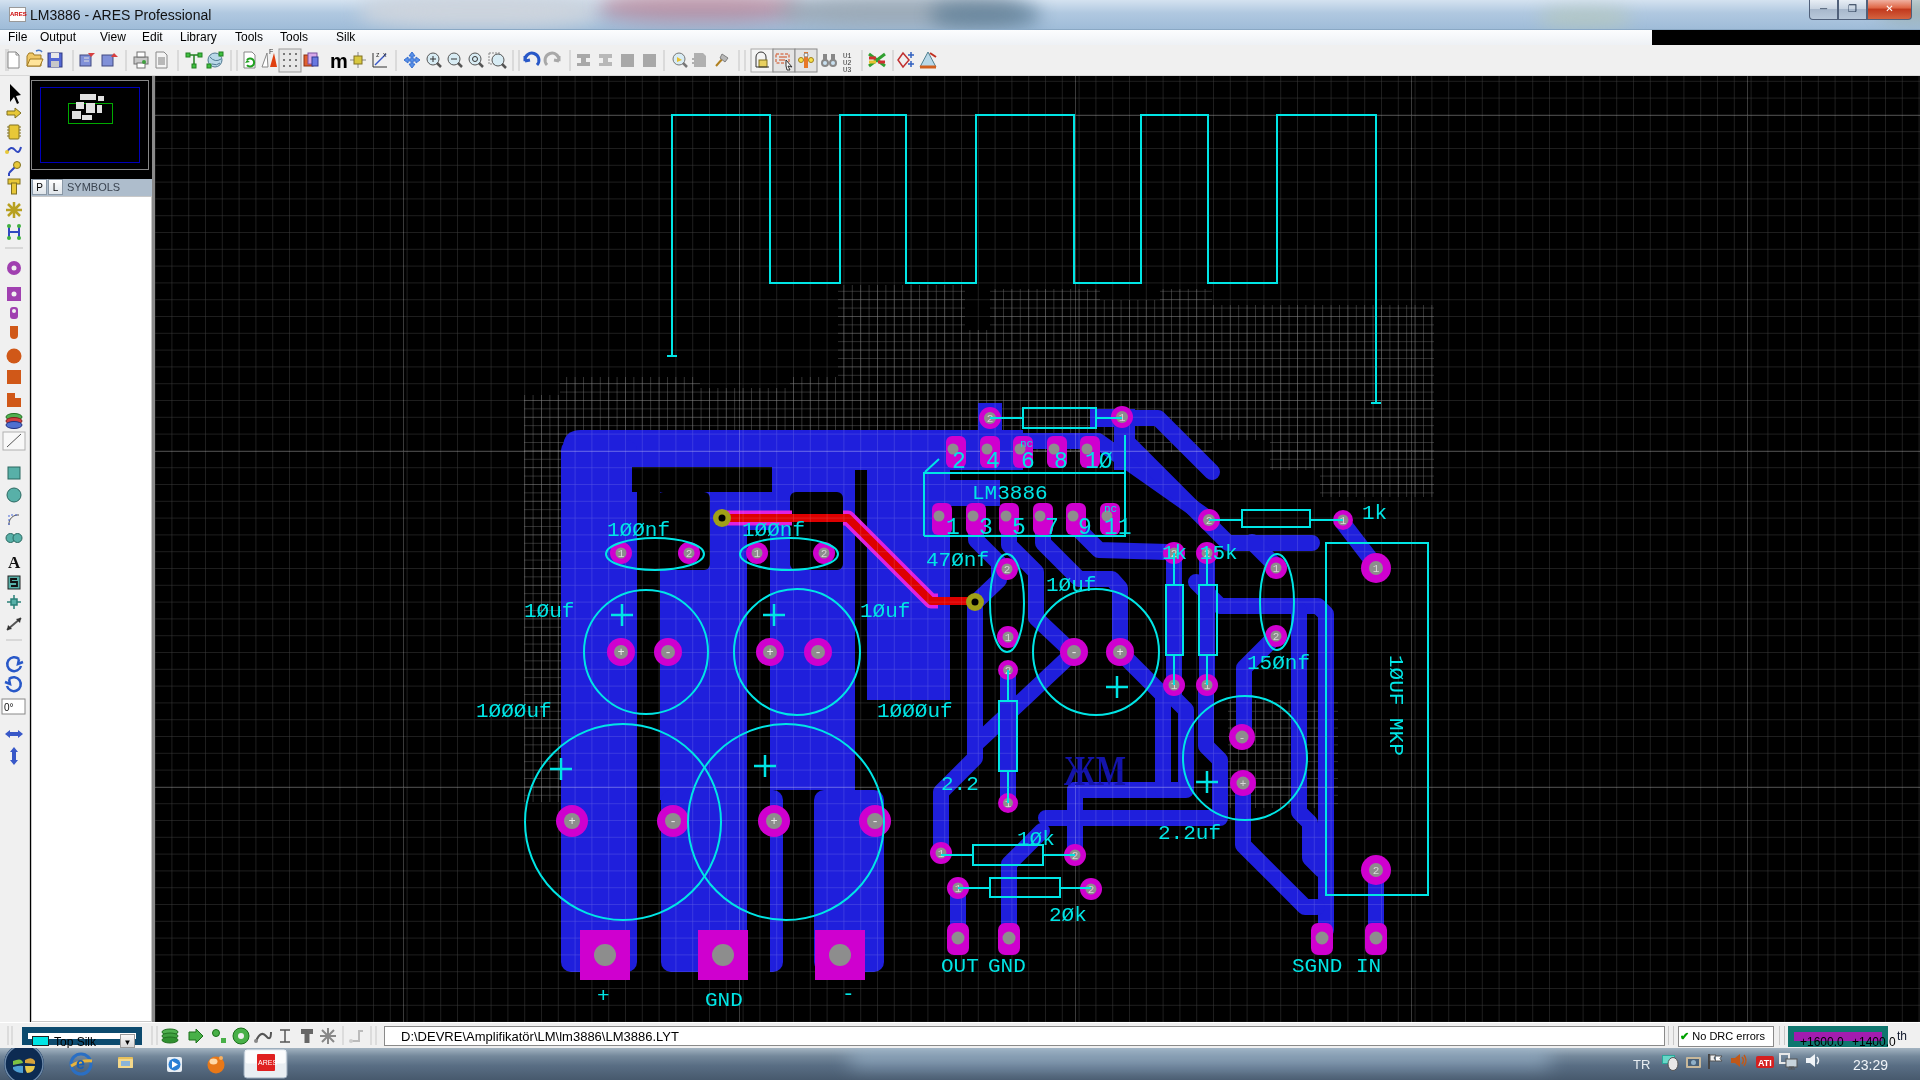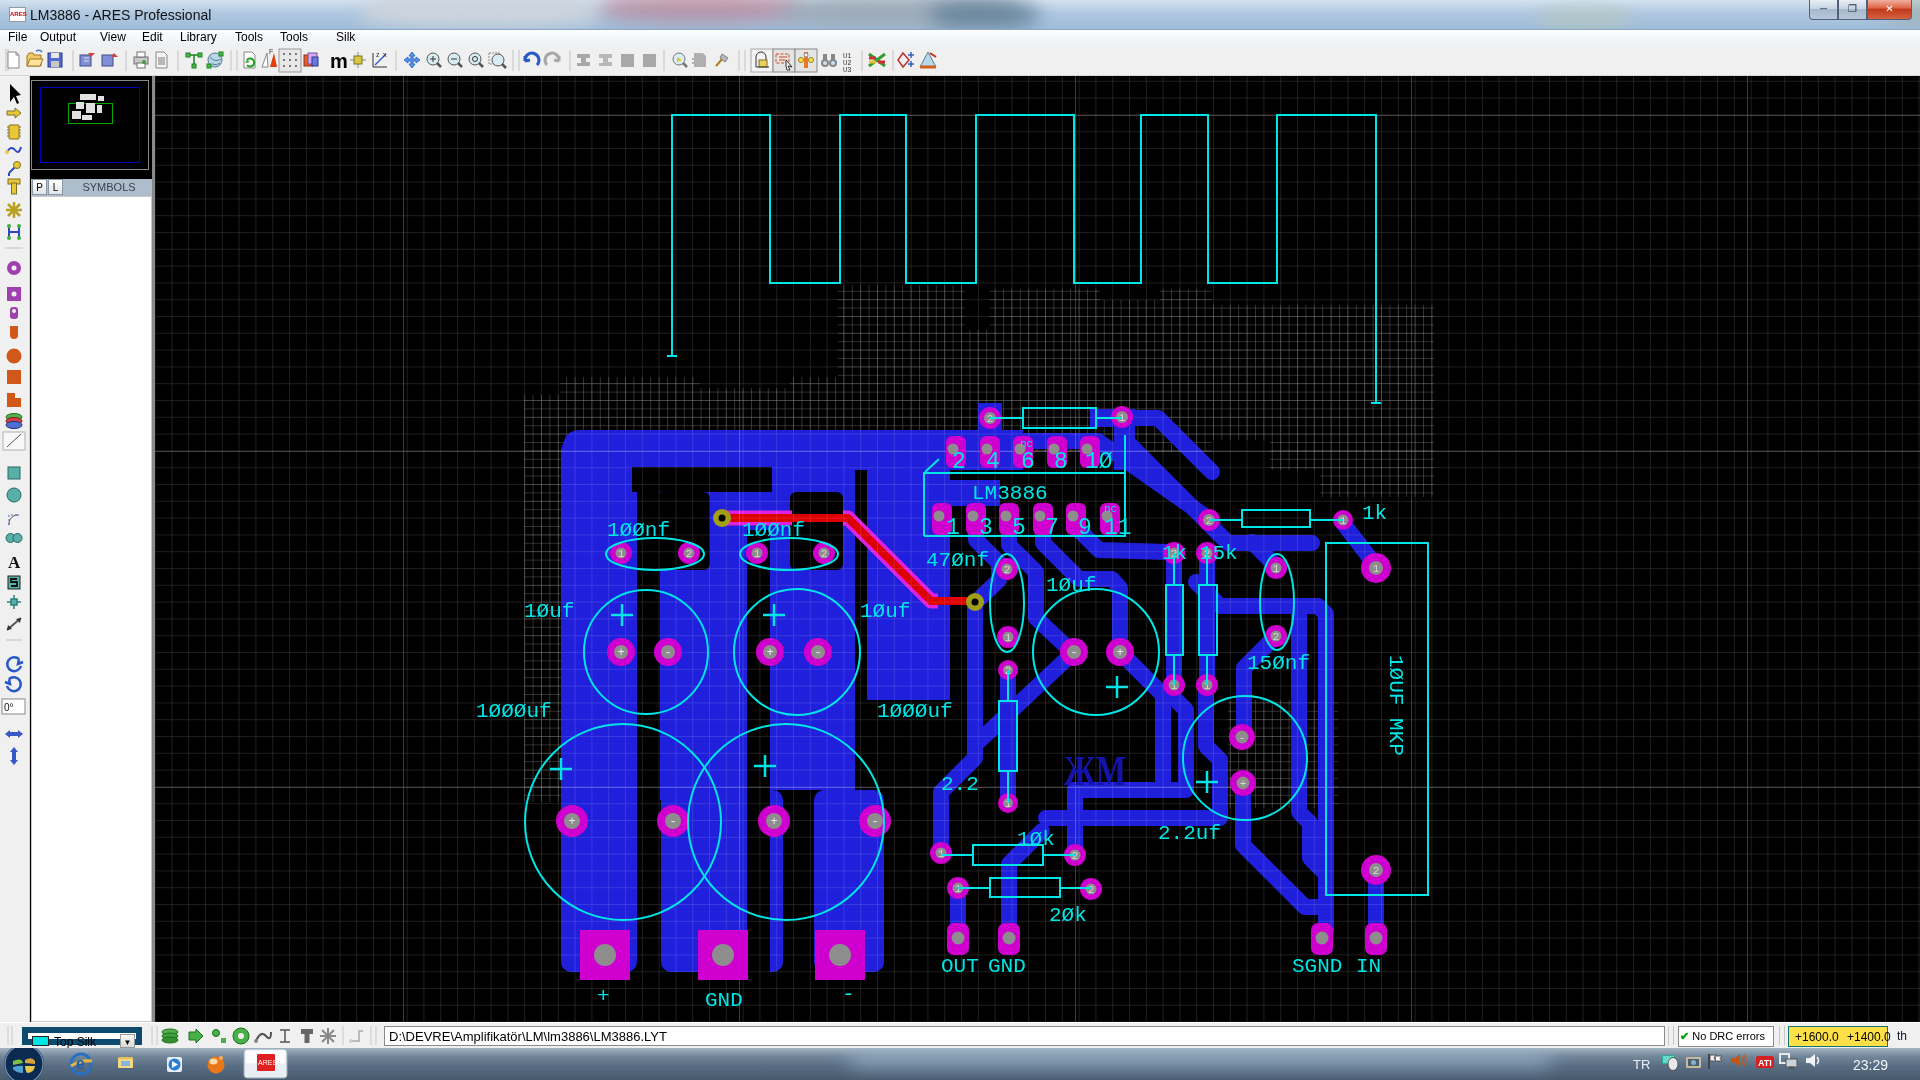--- a/index.html
+++ b/index.html
@@ -3,39 +3,39 @@
 *{margin:0;padding:0;box-sizing:border-box}
 body{width:1920px;height:1080px;overflow:hidden;font-family:"Liberation Sans",sans-serif;position:relative;background:#000}
 #titlebar{position:absolute;left:0;top:0;width:1920px;height:30px;background:linear-gradient(#d4e2f0,#b0c8e0 45%,#9fbcd8);overflow:hidden;border-bottom:1px solid #8aa8c4}
 .blob{position:absolute;filter:blur(9px);border-radius:40%}
 #ttext{position:absolute;left:30px;top:7px;font-size:14px;color:#111}
 #aresico{position:absolute;left:9px;top:7px;width:17px;height:15px;background:#fdfdfd;border:1px solid #999;font-size:6px;color:#c00;text-align:center;line-height:13px;font-weight:bold;letter-spacing:0}
 #winbtns{position:absolute;right:8px;top:0;height:21px;display:flex}
 .wbtn{width:29px;height:20px;border:1px solid #50607a;border-top:none;background:linear-gradient(#e8eef5,#c8d4e2 45%,#a8b8cc 50%,#b8c8da);color:#1a2c46;font-size:10px;text-align:center;line-height:18px}
 .wbtn.first{border-radius:0 0 0 4px}
 .wbtn.close{width:45px;background:linear-gradient(#f0b0a0,#e06848 40%,#c23a1e 50%,#d4633f);border-radius:0 0 4px 0;color:#fff}
-#menubar{position:absolute;left:0;top:30px;width:1920px;height:15px;background:linear-gradient(#fcfdfe,#eef1f5);font-size:12px;color:#000}
+#menubar{position:absolute;left:0;top:30px;width:1652px;height:15px;background:linear-gradient(#fcfdfe,#eef1f5);font-size:12px;color:#000}
 #menubar span{position:absolute;top:0px}
 #toolbar{position:absolute;left:0;top:45px;width:1920px;height:31px;background:#f0f0f0;border-bottom:1px solid #d8d8d8}
 #leftcol{position:absolute;left:0;top:76px;width:30px;height:946px;background:#f0f0f0;border-right:1px solid #d0d0d0}
 #preview{position:absolute;left:31px;top:80px;width:118px;height:90px;background:#000;border:1px solid #888}
 #prevrect{position:absolute;left:8px;top:6px;right:8px;bottom:6px;border:1px solid #0000bb}
 #prevgreen{position:absolute;left:36px;top:22px;width:45px;height:21px;border:1px solid #00aa00}
 #pl{position:absolute;left:31px;top:179px;width:121px;height:17px;background:#aebdcc}
 .plbtn{position:absolute;top:0px;width:15px;height:16px;background:linear-gradient(#fff,#dfe5ea);border:1px solid #8a98a6;font-size:10px;text-align:center;line-height:15px}
-#symhdr{position:absolute;left:36px;top:2px;width:84px;text-align:center;font-size:11px;color:#3a4450}
+#symhdr{position:absolute;left:36px;top:2px;width:84px;font-size:11px;color:#3a4450}
 #symlist{position:absolute;left:31px;top:196px;width:121px;height:826px;background:#fff;border:1px solid #c8c8c8}
 #canvas{position:absolute;left:155px;top:76px;width:1765px;height:946px;background:#000}
 #statusbar{position:absolute;left:0;top:1022px;width:1920px;height:26px;background:#f0f0f0;border-top:1px solid #fff}
 #layersel{position:absolute;left:22px;top:4px;width:120px;height:18px;background:#fff;border:6px solid #0c4a6e;font-size:12px}
 #swatch{position:absolute;left:4px;top:3px;width:17px;height:10px;background:#00e5e5;border:1px solid #222}
 #ddb{position:absolute;right:1px;top:1px;width:15px;height:14px;background:linear-gradient(#f8f8f8,#d8d8d8);border:1px solid #9a9a9a;font-size:8px;text-align:center;line-height:16px}
-#pathfield{position:absolute;left:384px;top:3px;width:1281px;height:20px;background:#fff;border:1px solid #8a8a8a;font-size:13px;padding:2px 4px;color:#000}
+#pathfield{position:absolute;left:384px;top:3px;width:1281px;height:20px;background:#fff;border:1px solid #8a8a8a;font-size:13px;padding:2px 16px;color:#000}
 #drcfield{position:absolute;left:1678px;top:3px;width:96px;height:21px;background:#fff;border:1px solid #8a8a8a;font-size:11px;padding:3px 0 0 1px;color:#000;white-space:nowrap}
-#coordfield{position:absolute;left:1788px;top:3px;width:100px;height:21px;background:#fde047;border:1px solid #0f766e;font-size:12px;color:#000}
+#coordfield{position:absolute;left:1788px;top:3px;width:100px;height:21px;background:#a21caf;border:6px solid #0f766e;font-size:12px;color:#000}
 #taskbar{position:absolute;left:0;top:1048px;width:1920px;height:32px;background:linear-gradient(#a4b4c2,#74889b 25%,#596e84 55%,#47596d);overflow:hidden}
 </style></head><body>
 
 <div id="titlebar">
  <div class="blob" style="left:360px;top:-6px;width:240px;height:34px;background:#cdd4dd"></div>
  <div class="blob" style="left:600px;top:-8px;width:200px;height:30px;background:#b8677a;opacity:.55"></div>
  <div class="blob" style="left:780px;top:-5px;width:240px;height:32px;background:#97a3ae;opacity:.8"></div>
  <div class="blob" style="left:930px;top:2px;width:110px;height:26px;background:#5c7d96;opacity:.8"></div>
  <div class="blob" style="left:1540px;top:8px;width:90px;height:20px;background:#b9c9b2;opacity:.6"></div>
  <div class="blob" style="left:1880px;top:-4px;width:70px;height:26px;background:#8ea08e;opacity:.5"></div>

